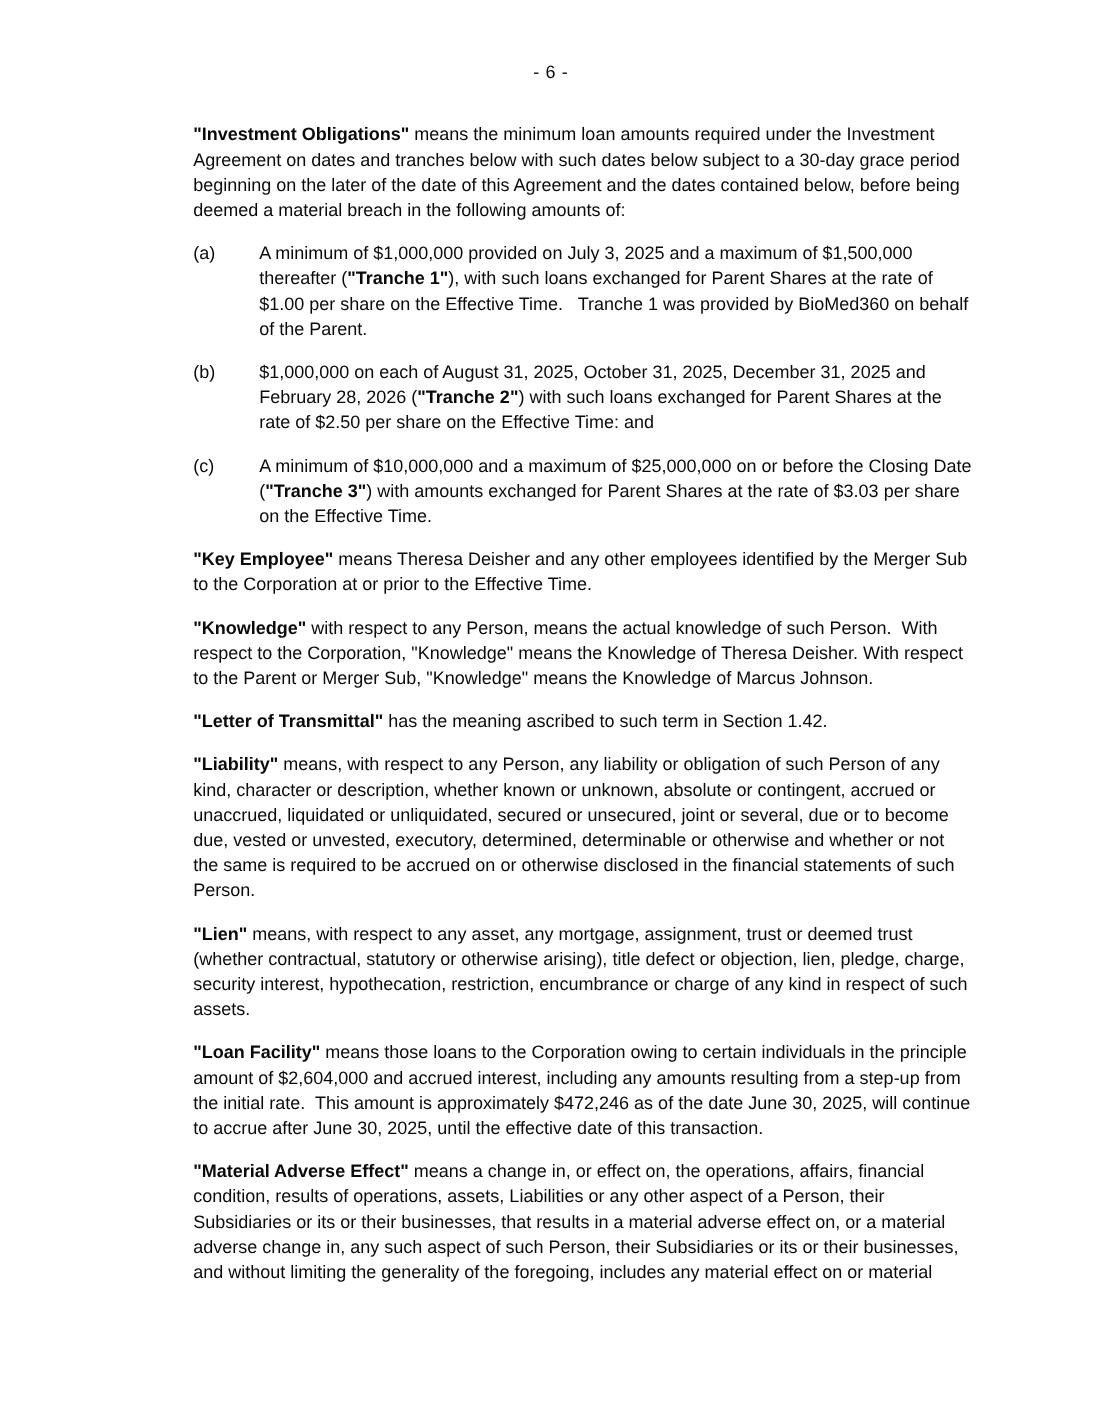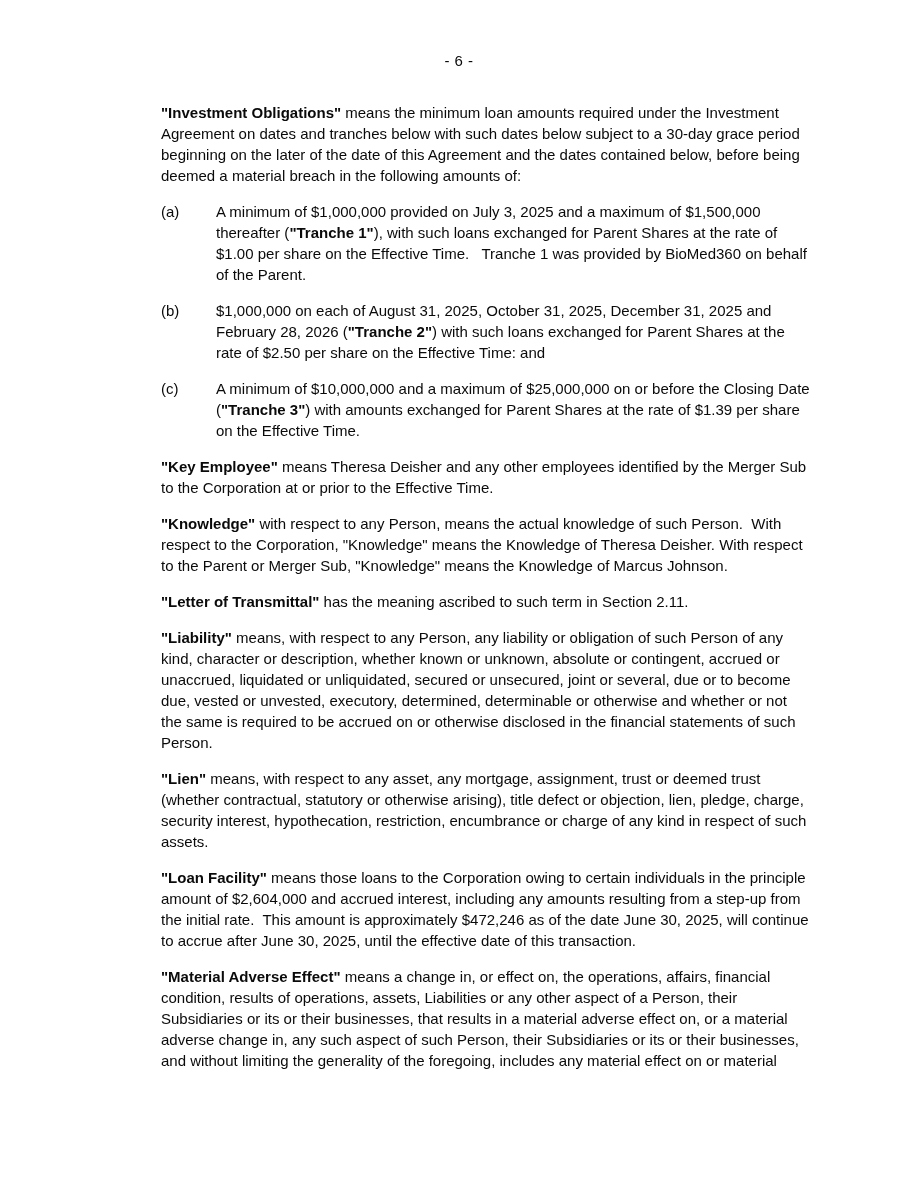--- a/index.html
+++ b/index.html
@@ -72,28 +72,28 @@
         <span class="list-body"><span class="txt">A minimum of $1,000,000 provided on July 3, 2025 and a maximum of $1,500,000 thereafter (</span><span class="term">"Tranche 1"</span><span class="txt">), with such loans exchanged for Parent Shares at the rate of $1.00 per share on the Effective Time.   Tranche 1 was provided by BioMed360 on behalf of the Parent.</span></span>
       </div>
 
     <div class="list-item">
         <span class="list-label">(b)</span>
         <span class="list-body"><span class="txt">$1,000,000 on each of August 31, 2025, October 31, 2025, December 31, 2025 and February 28, 2026 (</span><span class="term">"Tranche 2"</span><span class="txt">) with such loans exchanged for Parent Shares at the rate of $2.50 per share on the Effective Time: and</span></span>
       </div>
 
     <div class="list-item">
         <span class="list-label">(c)</span>
-        <span class="list-body"><span class="txt">A minimum of $10,000,000 and a maximum of $25,000,000 on or before the Closing Date (</span><span class="term">"Tranche 3"</span><span class="txt">) with amounts exchanged for Parent Shares at the rate of $1.39 per share on the Effective Time.</span></span>
+        <span class="list-body"><span class="txt">A minimum of $10,000,000 and a maximum of $25,000,000 on or before the Closing Date (</span><span class="term">"Tranche 3"</span><span class="txt">) with amounts exchanged for Parent Shares at the rate of $3.03 per share on the Effective Time.</span></span>
       </div>
 
     <p class="para"><span class="term">"Key Employee"</span><span class="txt"> means Theresa Deisher and any other employees identified by the Merger Sub to the Corporation at or prior to the Effective Time.</span></p>
 
     <p class="para"><span class="term">"Knowledge"</span><span class="txt"> with respect to any Person, means the actual knowledge of such Person.  With respect to the Corporation, "Knowledge" means the Knowledge of Theresa Deisher. With respect to the Parent or Merger Sub, "Knowledge" means the Knowledge of Marcus Johnson.</span></p>
 
-    <p class="para"><span class="term">"Letter of Transmittal"</span><span class="txt"> has the meaning ascribed to such term in Section 2.11.</span></p>
+    <p class="para"><span class="term">"Letter of Transmittal"</span><span class="txt"> has the meaning ascribed to such term in Section 1.42.</span></p>
 
     <p class="para"><span class="term">"Liability"</span><span class="txt"> means, with respect to any Person, any liability or obligation of such Person of any kind, character or description, whether known or unknown, absolute or contingent, accrued or unaccrued, liquidated or unliquidated, secured or unsecured, joint or several, due or to become due, vested or unvested, executory, determined, determinable or otherwise and whether or not the same is required to be accrued on or otherwise disclosed in the financial statements of such Person.</span></p>
 
     <p class="para"><span class="term">"Lien"</span><span class="txt"> means, with respect to any asset, any mortgage, assignment, trust or deemed trust (whether contractual, statutory or otherwise arising), title defect or objection, lien, pledge, charge, security interest, hypothecation, restriction, encumbrance or charge of any kind in respect of such assets.</span></p>
 
     <p class="para"><span class="term">"Loan Facility"</span><span class="txt"> means those loans to the Corporation owing to certain individuals in the principle amount of $2,604,000 and accrued interest, including any amounts resulting from a step-up from the initial rate.  This amount is approximately $472,246 as of the date June 30, 2025, will continue to accrue after June 30, 2025, until the effective date of this transaction.</span></p>
 
     <p class="para last"><span class="term">"Material Adverse Effect"</span><span class="txt"> means a change in, or effect on, the operations, affairs, financial condition, results of operations, assets, Liabilities or any other aspect of a Person, their Subsidiaries or its or their businesses, that results in a material adverse effect on, or a material adverse change in, any such aspect of such Person, their Subsidiaries or its or their businesses, and without limiting the generality of the foregoing, includes any material effect on or material</span></p>
 
   </div>

